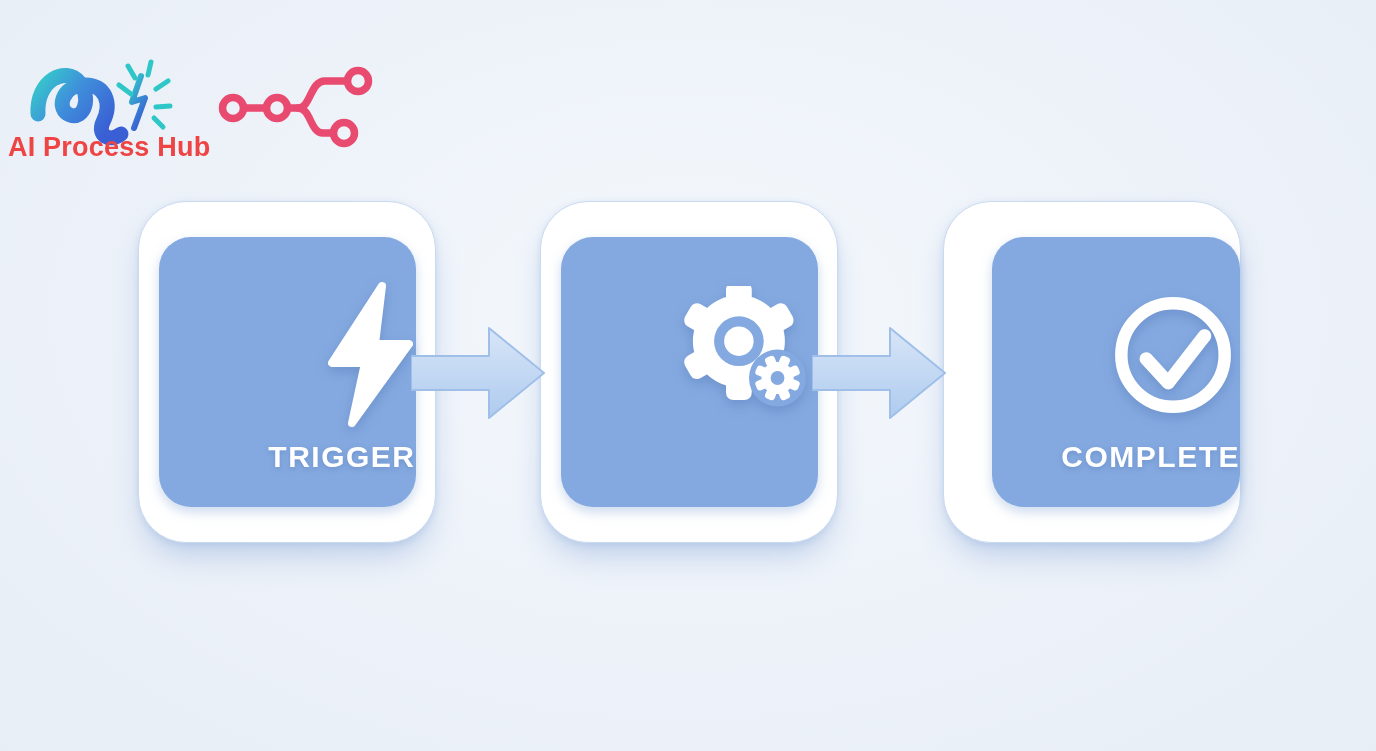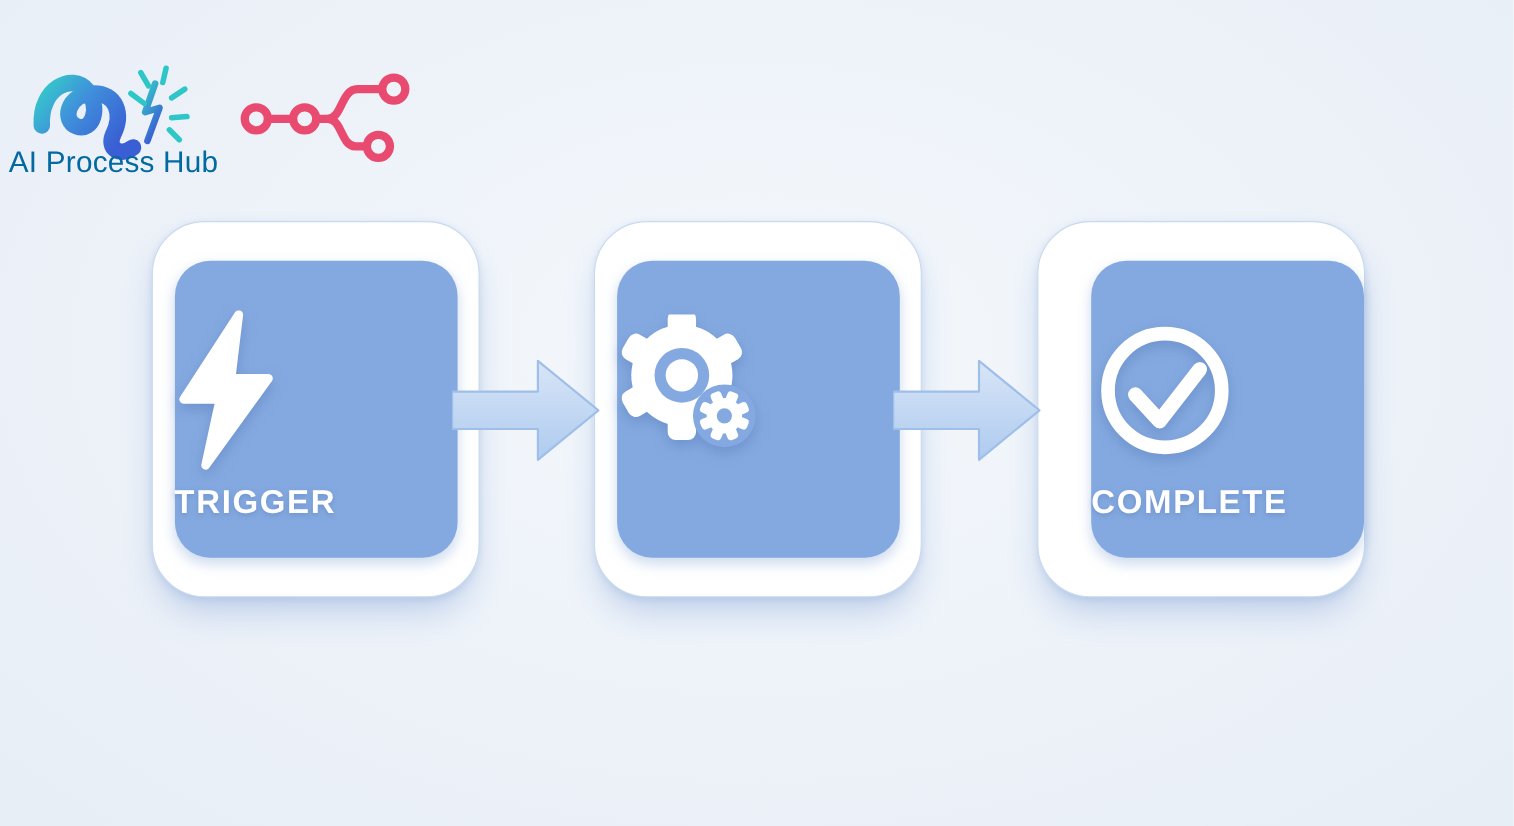--- a/index.html
+++ b/index.html
@@ -9,21 +9,21 @@
     background: radial-gradient(ellipse at 50% 42%, #f4f8fc 0%, #edf2f9 55%, #e8eef6 100%);
     position: relative;
   }
   .canvas { position: absolute; inset: 0; }
 
   
   .brand-block { position: absolute; left: 8px; top: 50px; width: 200px; }
   .brand-icon { position: absolute; left: 20px; top: 2px; }
   .brand-text {
     position: absolute; left: 0px; top: 82px; width: 210px;
-    font-size: 27px; font-weight: normal; color: #0369a1;
+    font-size: 27px; font-weight: bold; color: #ef4444;
     letter-spacing: 0.2px; white-space: nowrap;
   }
   .n8n-logo { position: absolute; left: 214px; top: 58px; }
 
   
   .step-card {
     position: absolute; top: 201px; width: 298px; height: 342px;
     background: #ffffff;
     border: 1.5px solid #c9daf0;
     border-radius: 48px;
@@ -33,21 +33,21 @@
   }
   .card-1 { left: 138px; }
   .card-2 { left: 540px; }
   .card-3 { left: 943px; padding-left: 48px; }
 
   .step-tile {
     width: 257px; height: 270px;
     background: #84a9e0;
     border-radius: 32px;
     box-shadow: 0 5px 12px rgba(110, 148, 205, 0.35);
-    display: flex; flex-direction: column; align-items: flex-start;
+    display: flex; flex-direction: column; align-items: flex-end;
   }
   .icon-slot {
     height: 175px; margin-top: 30px;
     display: flex; align-items: center; justify-content: center;
   }
   .icon-slot svg { filter: drop-shadow(0 5px 6px rgba(92, 130, 190, 0.55)); }
   .step-label {
     margin-top: -2px;
     font-size: 30px; font-weight: bold; color: #ffffff;
     letter-spacing: 1.5px;

